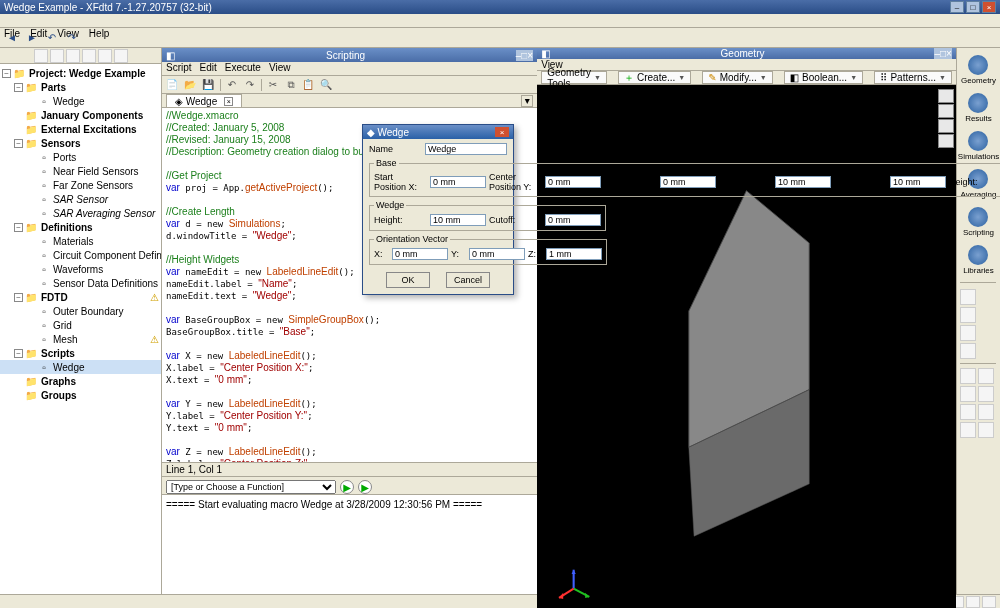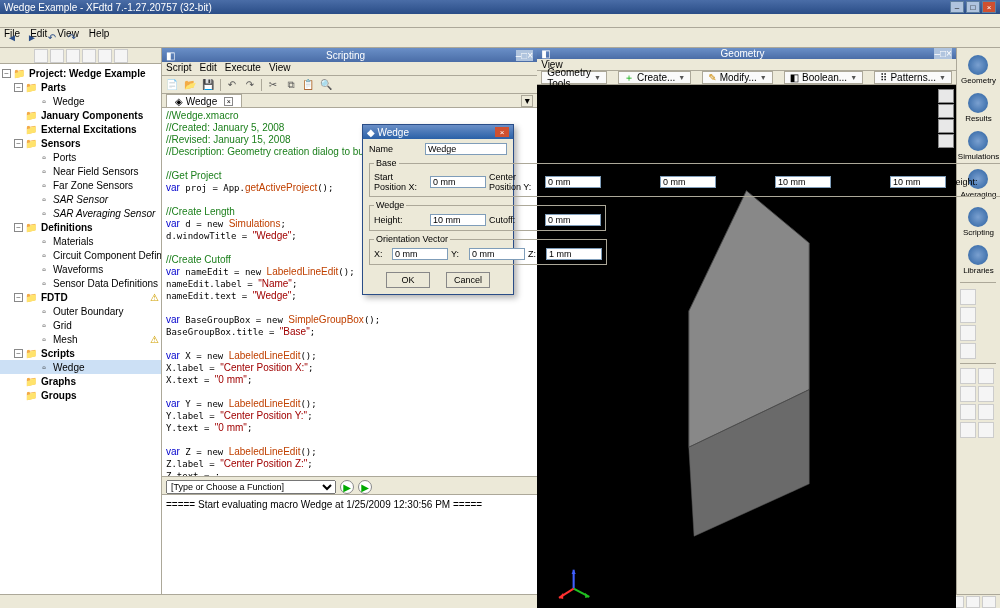--- a/index.html
+++ b/index.html
@@ -307,21 +307,21 @@
 <span class="cm">//Revised: January 15, 2008</span>
 <span class="cm">//Description: Geometry creation dialog to build wedges.</span>
 
 <span class="cm">//Get Project</span>
 <span class="kw">var</span> proj = App.<span class="id">getActiveProject</span>();
 
 <span class="cm">//Create Length</span>
 <span class="kw">var</span> d = new <span class="id">Simulations</span>;
 d.windowTitle = <span class="str">"Wedge"</span>;
 
-<span class="cm">//Create Cutoff</span>
+<span class="cm">//Height Widgets</span>
 <span class="kw">var</span> nameEdit = new <span class="id">LabeledLineEdit</span>();
 nameEdit.label = <span class="str">"Name"</span>;
 nameEdit.text = <span class="str">"Wedge"</span>;
 
 <span class="kw">var</span> BaseGroupBox = new <span class="id">SimpleGroupBox</span>();
 BaseGroupBox.title = <span class="str">"Base"</span>;
 
 <span class="kw">var</span> X = new <span class="id">LabeledLineEdit</span>();
 X.label = <span class="str">"Center Position X:"</span>;
 X.text = <span class="str">"0 mm"</span>;
@@ -341,29 +341,32 @@
  Length = new ();
 Length.label = ;
 Length.text = ;
 
  Height = new ();
 Height.label = ;
 Height.text = ;
 
  WedgeGroupBox = new ();
 WedgeGroupBox.title = ;</div>
+    <div class="statusline">
+      <span>Line 1, Col 1</span>
+    </div>
     <div class="funcrow">
       <select title="[Type or Choose a Function]">
         <option>[Type or Choose a Function]</option>
       </select>
       <div class="rbtn" style="color:#0a0;">▶</div>
       <div class="rbtn" style="color:#0a0;">▶</div>
     </div>
     <div class="console">
-      <span>===== Start evaluating macro Wedge at 1/25/2009 12:30:56 PM =====</span>
+      <span>===== Start evaluating macro Wedge at 3/28/2009 12:30:56 PM =====</span>
     </div>
   </div>
 
   <div class="midgeo">
     <div class="panel-titlebar">
       <span>◧</span>
       <span class="ttl">Geometry</span>
       <div class="wbtn" style="background:#b0c4de;">–</div>
       <div class="wbtn" style="background:#b0c4de;">□</div>
       <div class="wbtn" style="background:#b0c4de;">×</div>

